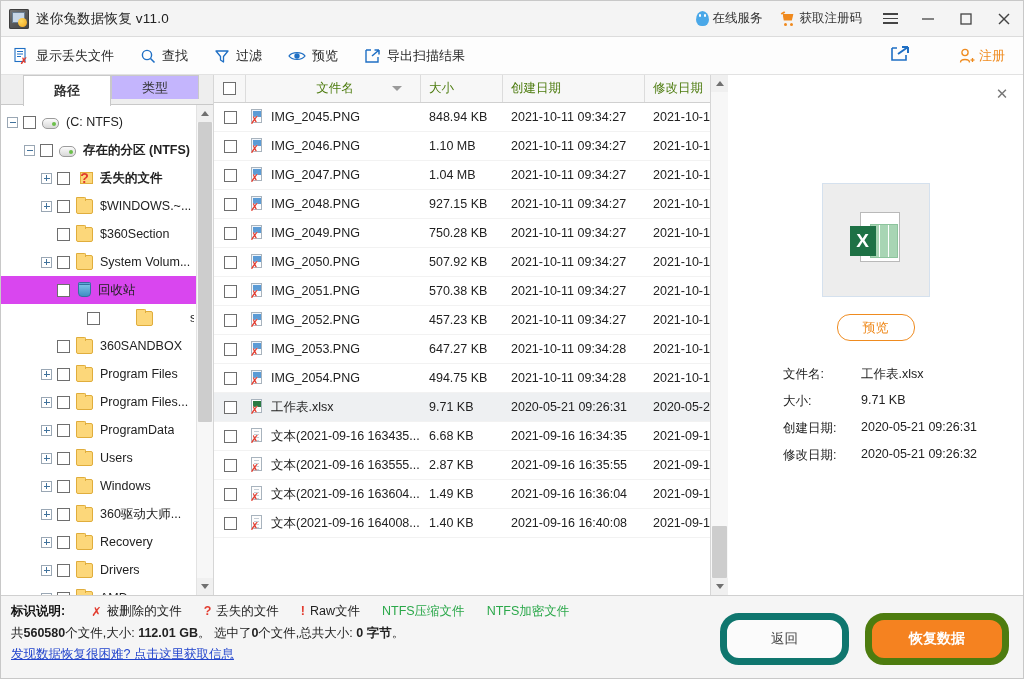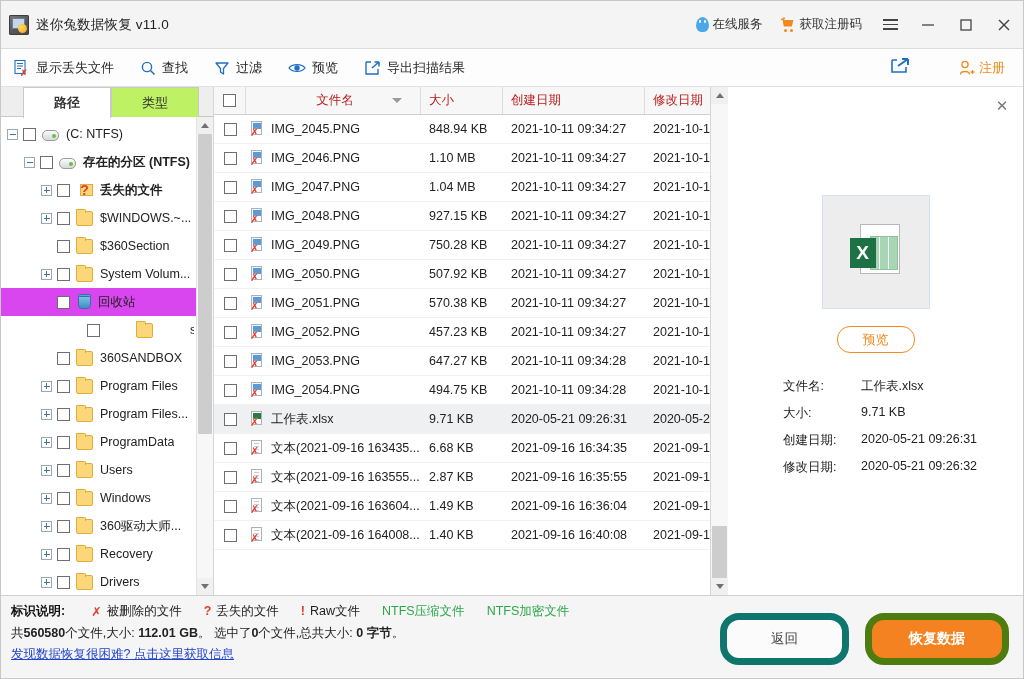--- a/index.html
+++ b/index.html
@@ -17,21 +17,21 @@
     width: 1024px; height: 679px;
     border: 1px solid #c8c8c8;
     box-sizing: border-box;
     background: #ffffff;
     display: flex;
     flex-direction: column;
   }
 
   
   .titlebar {
-    height: 48px;
+    height: 36px;
     background: #f4f4f4;
     border-bottom: 1px solid #dcdcdc;
     display: flex;
     align-items: center;
     flex: 0 0 auto;
     padding: 0 0 0 8px;
     box-sizing: border-box;
   }
   .app-icon {
     width: 20px; height: 20px;
@@ -140,24 +140,24 @@
     min-height: 0;
   }
   .tabs {
     height: 30px; display: flex; flex: 0 0 auto;
     background: #eeeeee;
     border-bottom: 1px solid #c9c9c9;
     padding-left: 22px;
     box-sizing: border-box;
   }
   .tab {
-    width: 88px; height: 30px;
+    width: 88px; height: 24px;
     display: flex; align-items: center; justify-content: center;
     font-size: 13px; color: #333;
-    background: #bef264;
+    background: #c4b5fd;
     border: 1px solid #c9c9c9;
     border-bottom: none;
     box-sizing: border-box;
     cursor: default;
   }
   .tab.active {
     background: #ffffff;
     position: relative; z-index: 2;
     margin-bottom: -1px; height: 31px;
     font-weight: bold;
@@ -284,21 +284,21 @@
   .fl-header {
     display: flex; height: 28px; flex: 0 0 auto;
     background: #f7f7f7;
     border-bottom: 1px solid #d0d0d0;
     box-sizing: border-box;
   }
   .fh {
     display: flex; align-items: center;
     border-right: 1px solid #dcdcdc;
     box-sizing: border-box;
-    font-size: 12.5px; color: #b91c1c;
+    font-size: 12.5px; color: #4d7c0f;
     padding-left: 8px; cursor: default;
     position: relative;
     text-align: right;
   }
   .fh.c-check { width: 32px; justify-content: center; padding-left: 0;}
   .fh.c-name  { width: 175px; justify-content: center; }
   .fh.c-size  { width: 82px; }
   .fh.c-cdate { width: 142px; }
   .fh.c-mdate { width: 98px; border-right: none;}
   .sort-caret {

